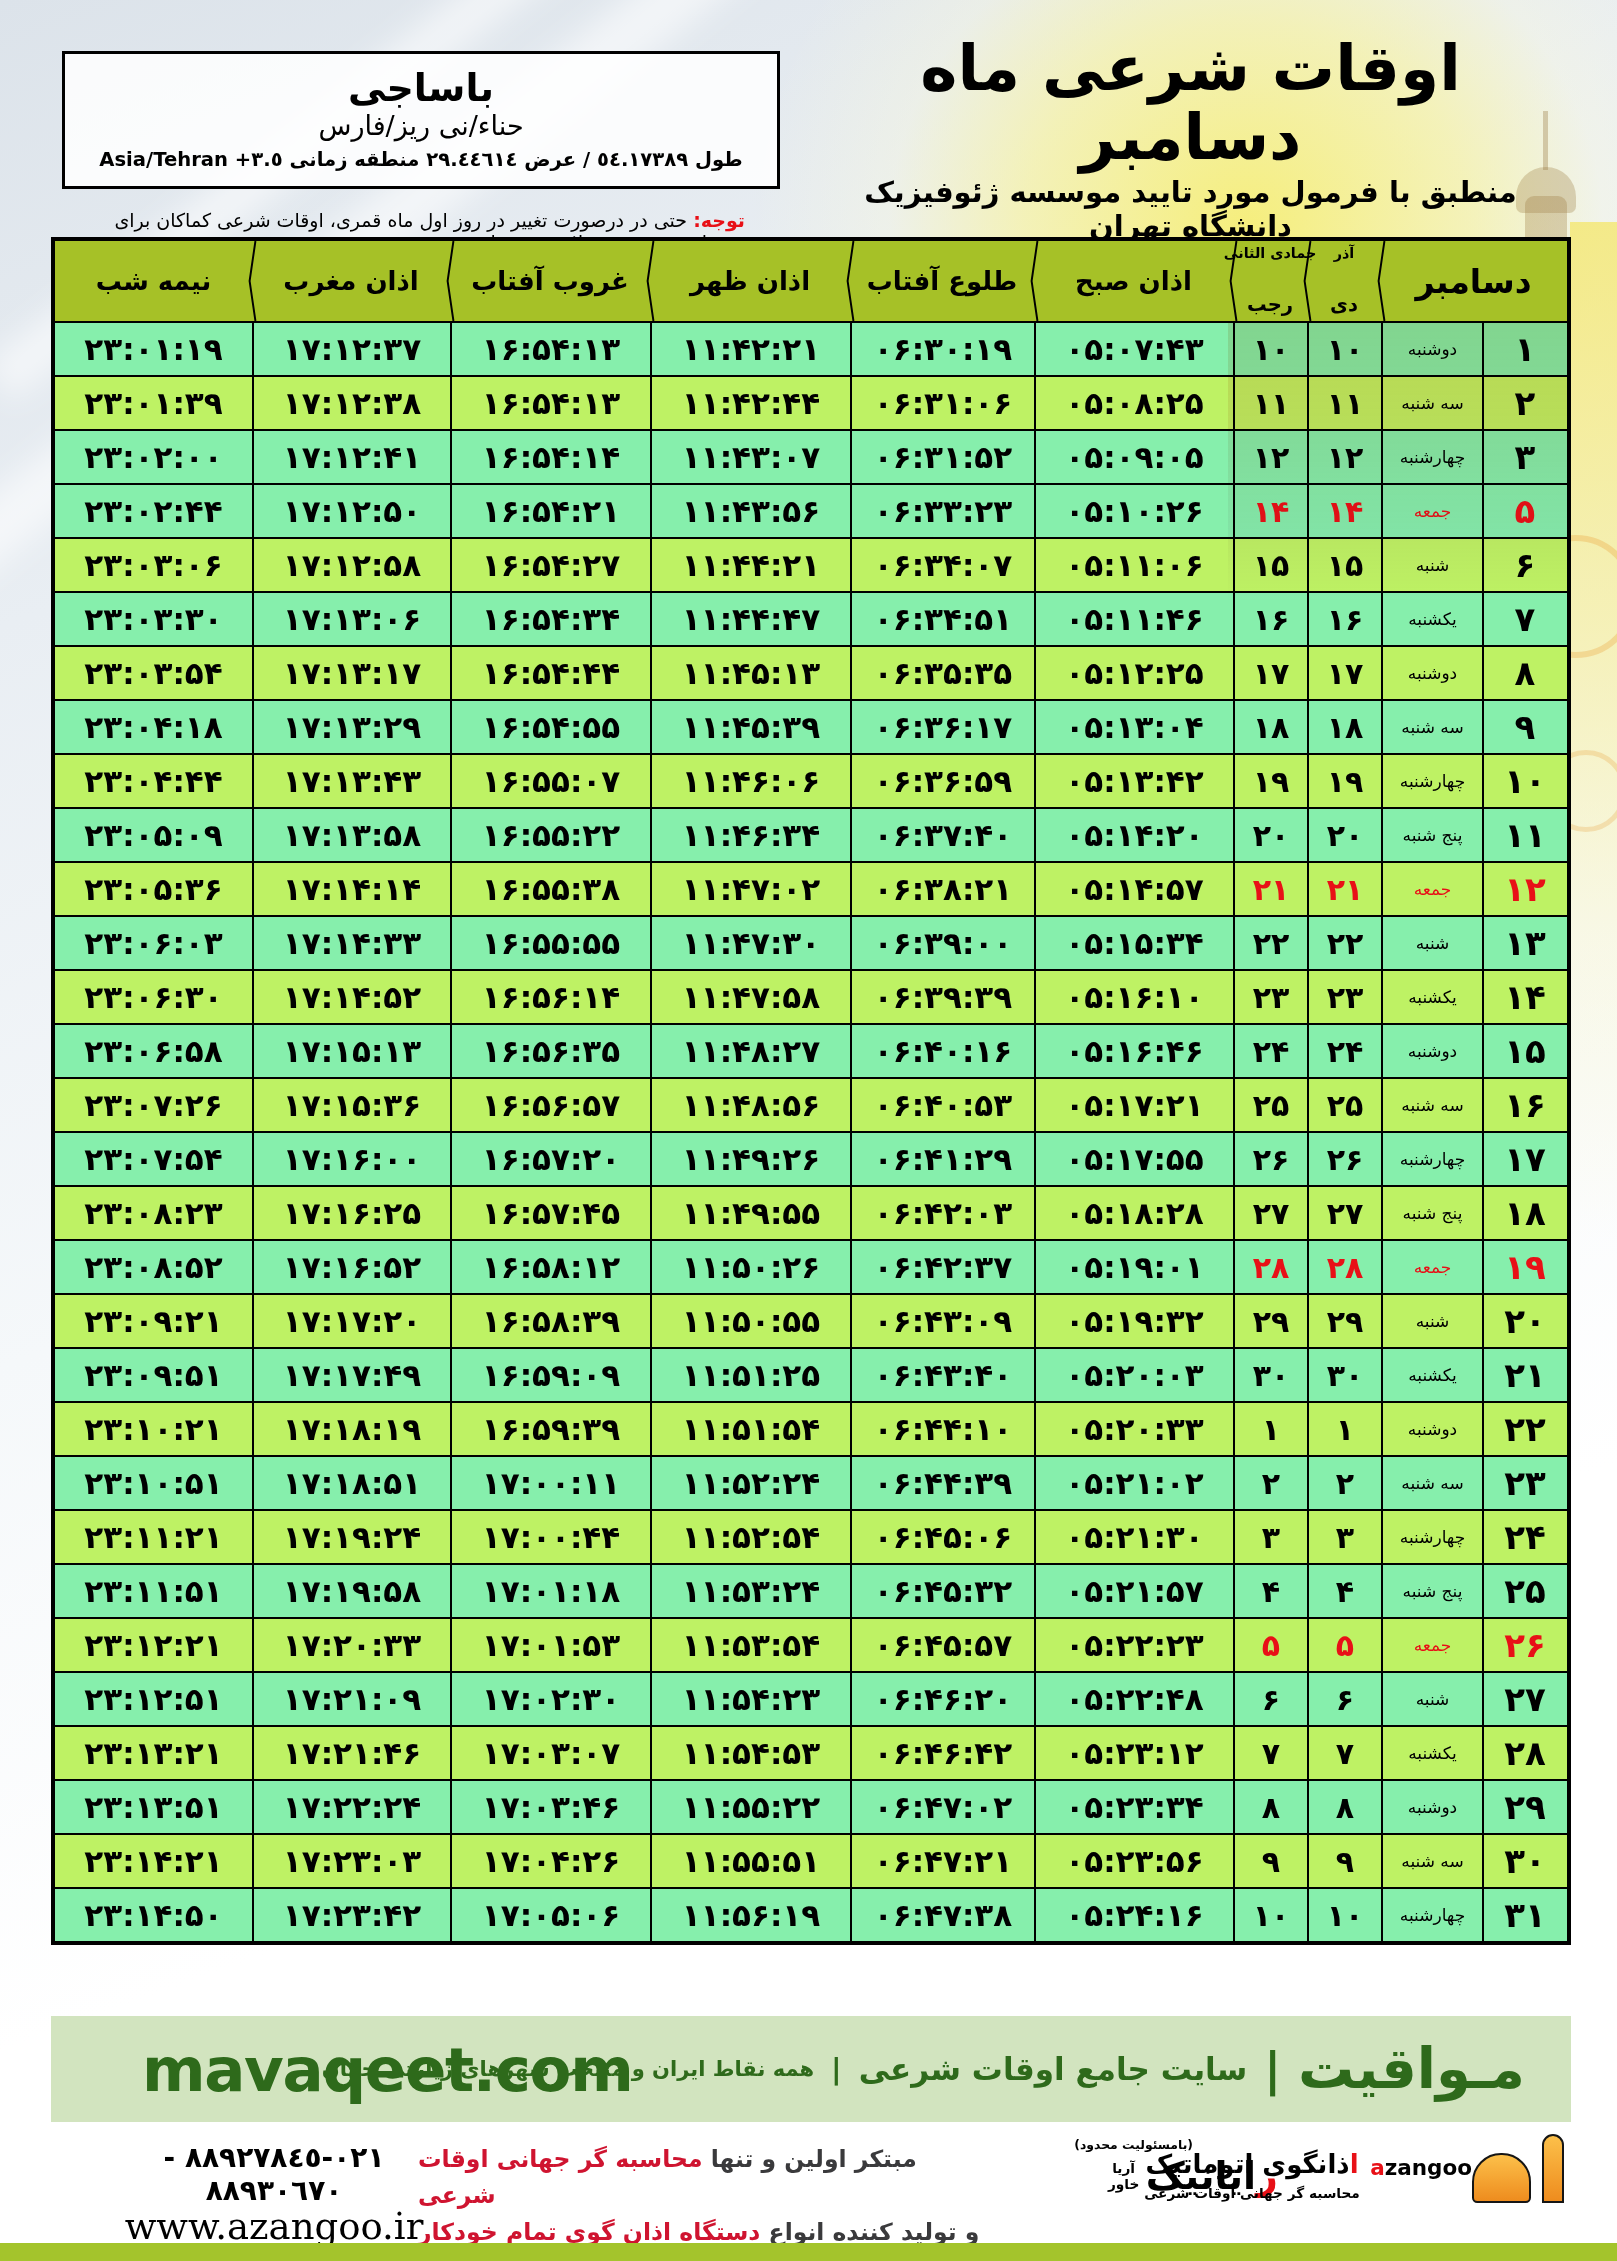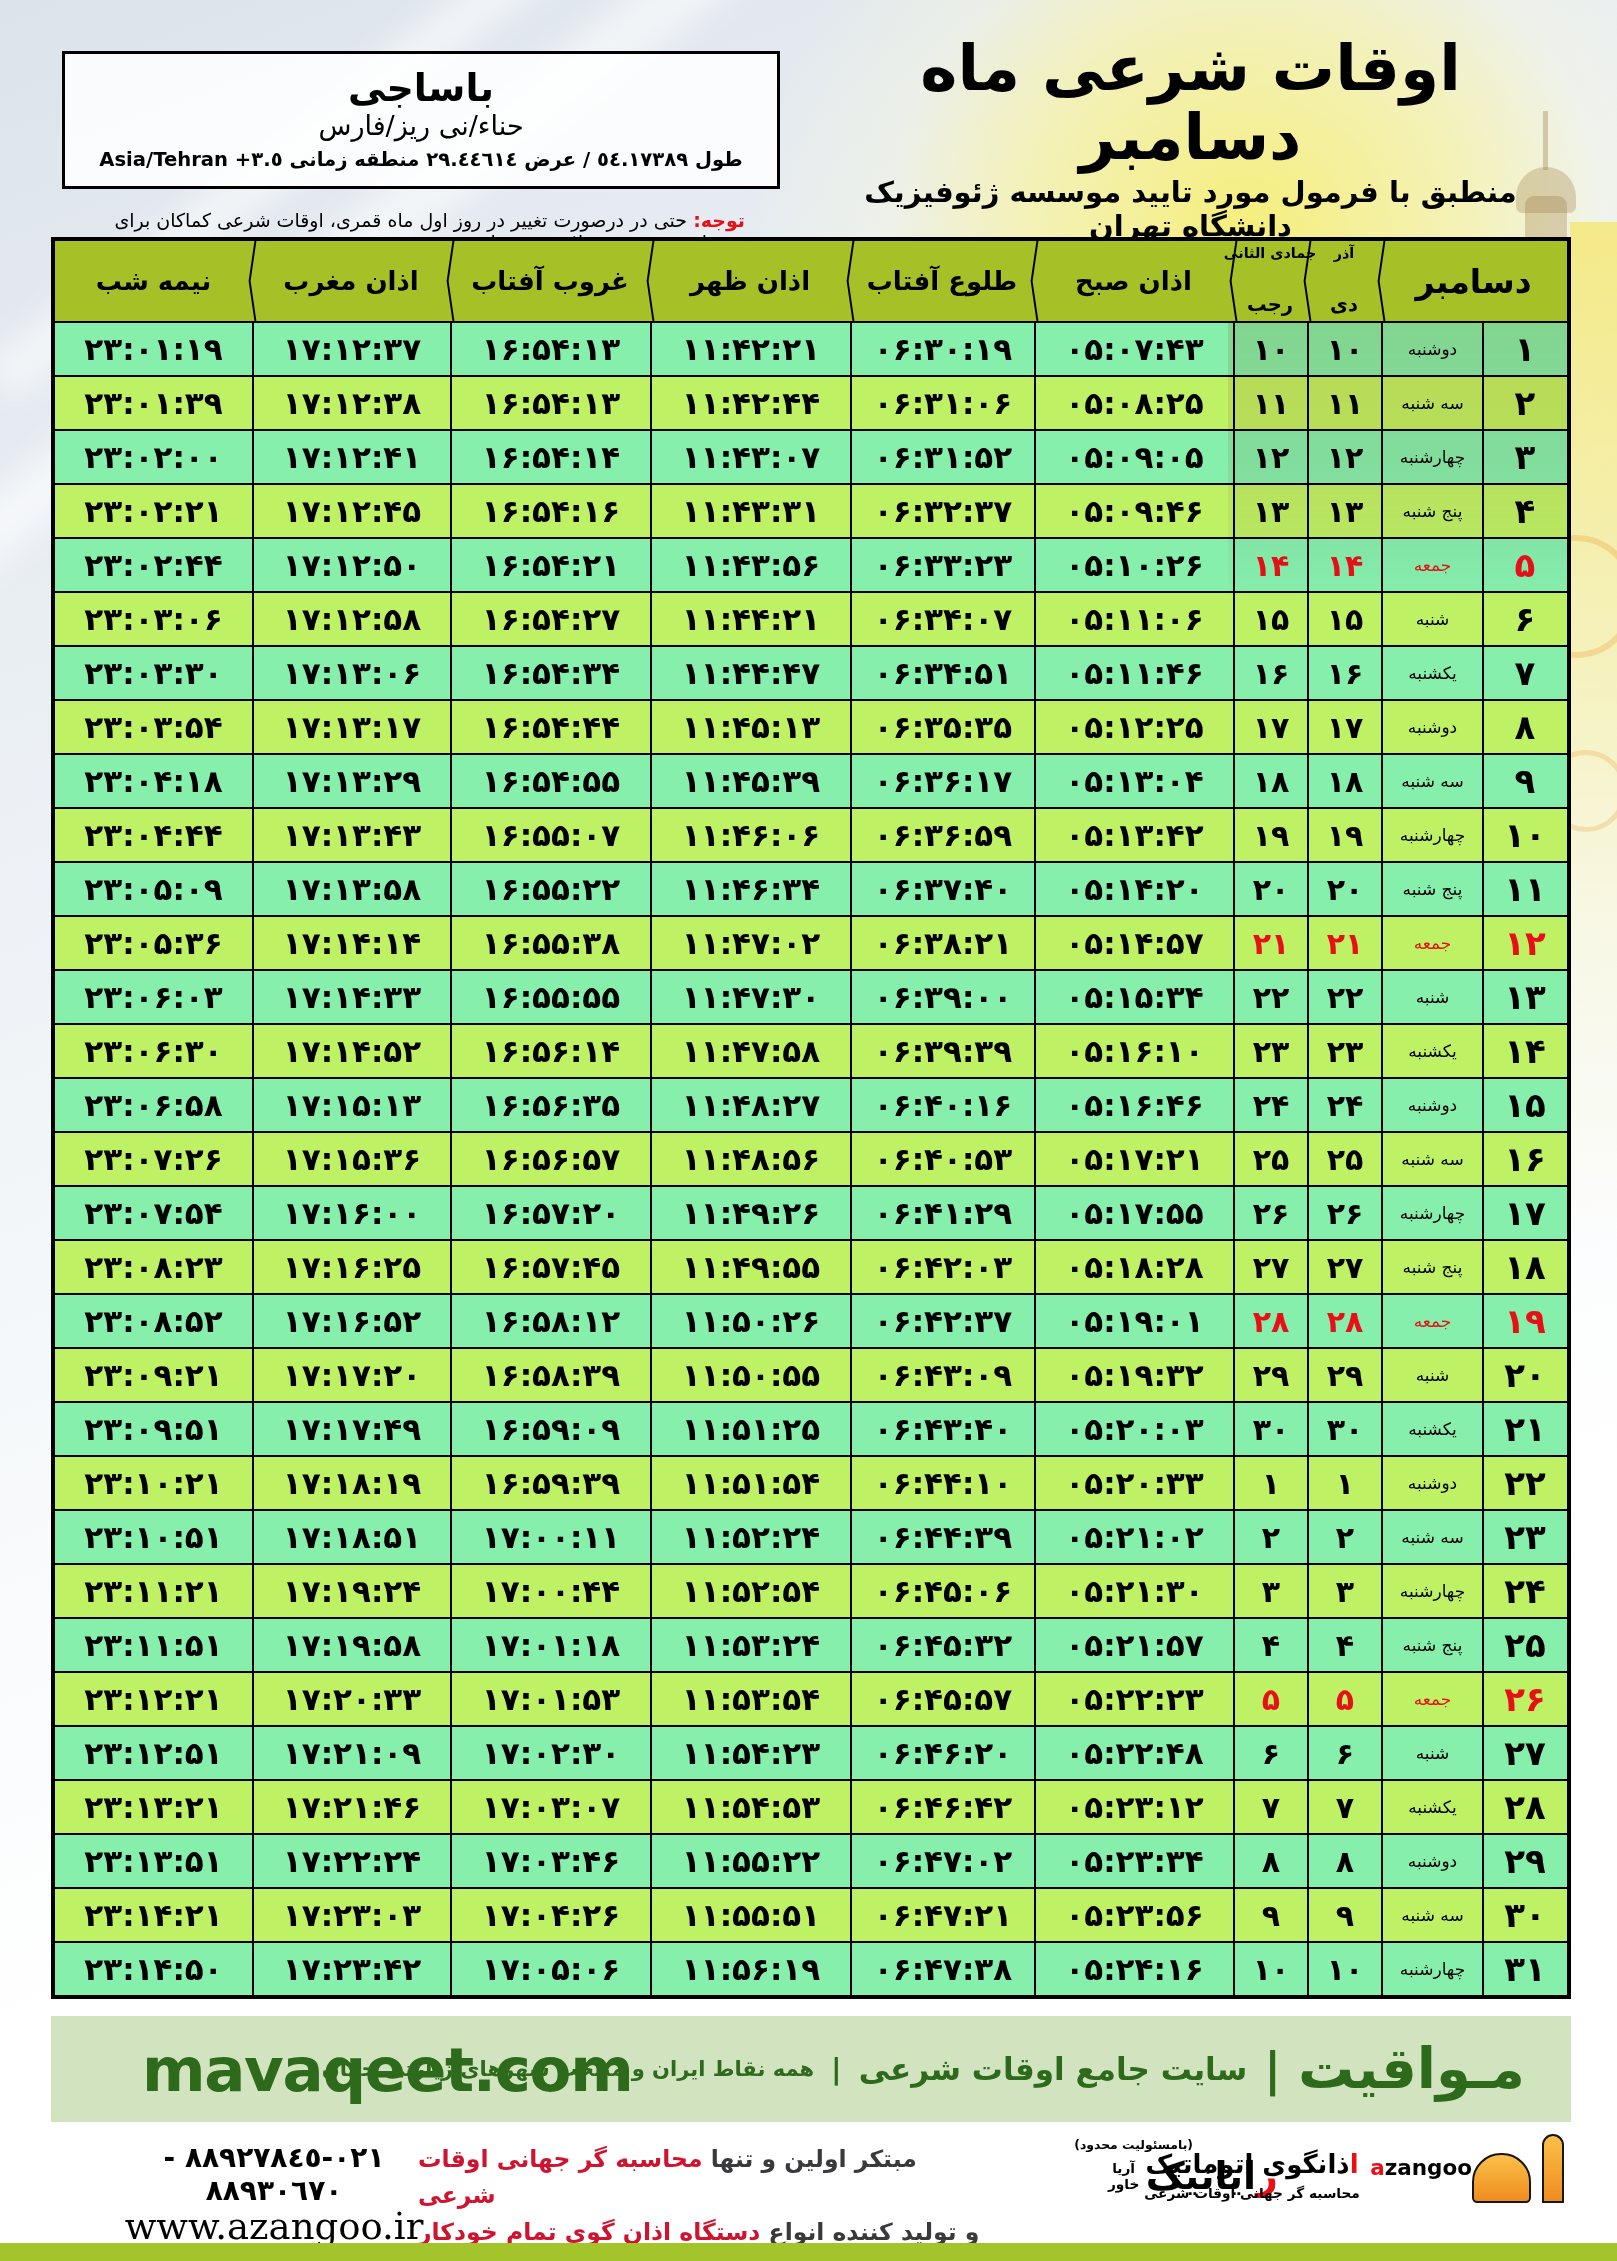--- a/index.html
+++ b/index.html
@@ -220,32 +220,20 @@
           <div class="cell t">۱۷:۱۲:۴۱</div>
           <div class="cell t">۱۶:۵۴:۱۴</div>
           <div class="cell t">۱۱:۴۳:۰۷</div>
           <div class="cell t">۰۶:۳۱:۵۲</div>
           <div class="cell t">۰۵:۰۹:۰۵</div>
           <div class="cell n">۱۲</div>
           <div class="cell n">۱۲</div>
           <div class="cell w">چهارشنبه</div>
           <div class="cell d">۳</div>
         </div>
-        <div class="trow green">
-          <div class="cell t">۲۳:۰۲:۲۱</div>
-          <div class="cell t">۱۷:۱۲:۴۵</div>
-          <div class="cell t">۱۶:۵۴:۱۶</div>
-          <div class="cell t">۱۱:۴۳:۳۱</div>
-          <div class="cell t">۰۶:۳۲:۳۷</div>
-          <div class="cell t">۰۵:۰۹:۴۶</div>
-          <div class="cell n">۱۳</div>
-          <div class="cell n">۱۳</div>
-          <div class="cell w">پنج شنبه</div>
-          <div class="cell d">۴</div>
-        </div>
         <div class="trow white">
           <div class="cell t">۲۳:۰۲:۴۴</div>
           <div class="cell t">۱۷:۱۲:۵۰</div>
           <div class="cell t">۱۶:۵۴:۲۱</div>
           <div class="cell t">۱۱:۴۳:۵۶</div>
           <div class="cell t">۰۶:۳۳:۲۳</div>
           <div class="cell t">۰۵:۱۰:۲۶</div>
           <div class="cell n fri">۱۴</div>
           <div class="cell n fri">۱۴</div>
           <div class="cell w fri">جمعه</div>

